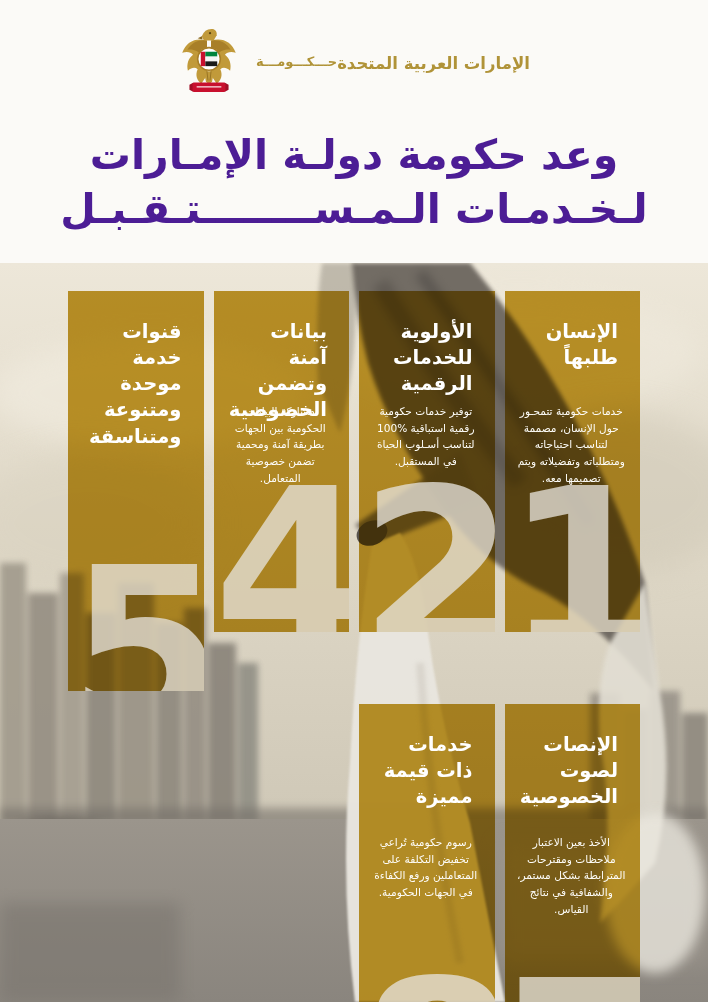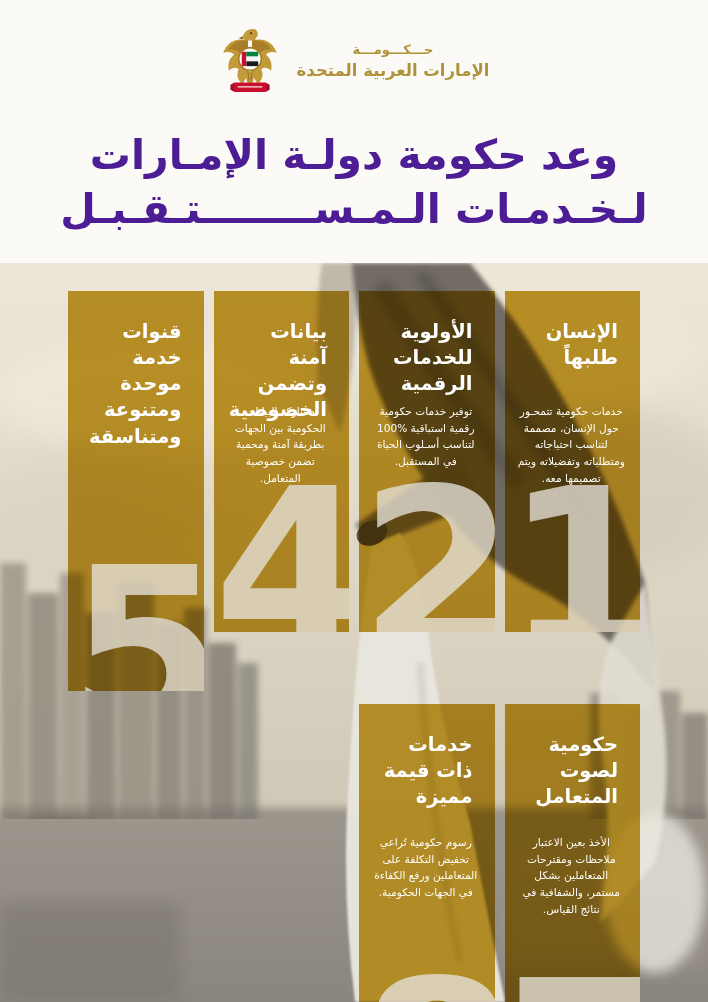--- a/index.html
+++ b/index.html
@@ -6,21 +6,21 @@
   body{
     width:708px;height:1002px;overflow:hidden;
     background:#FBFAF7;
     font-family:"DejaVu Sans",sans-serif;
   }
   .poster{position:relative;width:708px;height:1002px;direction:rtl;}
 
   
   .header{position:relative;padding-top:26px;text-align:center;}
   .logo-row{display:flex;direction:ltr;justify-content:center;align-items:center;gap:16px;}
-  .logo-text{display:flex;flex-direction:column;align-items:center;color:#B09338;}
+  .logo-text{display:flex;flex-direction:row;align-items:center;color:#B09338;}
   .logo-gov{font-size:13px;font-weight:bold;letter-spacing:1px;}
   .logo-country{font-size:16.5px;font-weight:bold;margin-top:4px;}
   .main-title{margin:32px 40px 0 40px;color:#4c1d95;font-weight:bold;
     font-size:41px;line-height:1.32;text-align:center;}
   .main-title span{display:block;}
 
   
   .photo{position:absolute;left:0;top:263px;width:708px;height:739px;}
   .photo svg{display:block;width:708px;height:739px;}
 
@@ -194,22 +194,22 @@
       <div class="card-inner">
         <h2 class="card-title">قنوات خدمة موحدة ومتنوعة ومتناسقة</h2>
         <div class="card-num">5</div>
       </div>
     </article>
 
 
     <article class="card row2">
       <div class="card-bg"></div>
       <div class="card-inner">
-        <h2 class="card-title">حكومية لصوت المتعامل</h2>
-        <p class="card-body">الأخذ بعين الاعتبار ملاحظات ومقترحات المتعاملين بشكل مستمر، والشفافية في نتائج القياس.</p>
+        <h2 class="card-title">الإنصات لصوت الخصوصية</h2>
+        <p class="card-body">الأخذ بعين الاعتبار ملاحظات ومقترحات المترابطة بشكل مستمر، والشفافية في نتائج القياس.</p>
         <div class="card-num">7</div>
       </div>
     </article>
 
     <article class="card row2">
       <div class="card-bg"></div>
       <div class="card-inner">
         <h2 class="card-title">خدمات ذات قيمة مميزة</h2>
         <p class="card-body">رسوم حكومية تُراعي تخفيض التكلفة على المتعاملين ورفع الكفاءة في الجهات الحكومية.</p>
         <div class="card-num">8</div>

